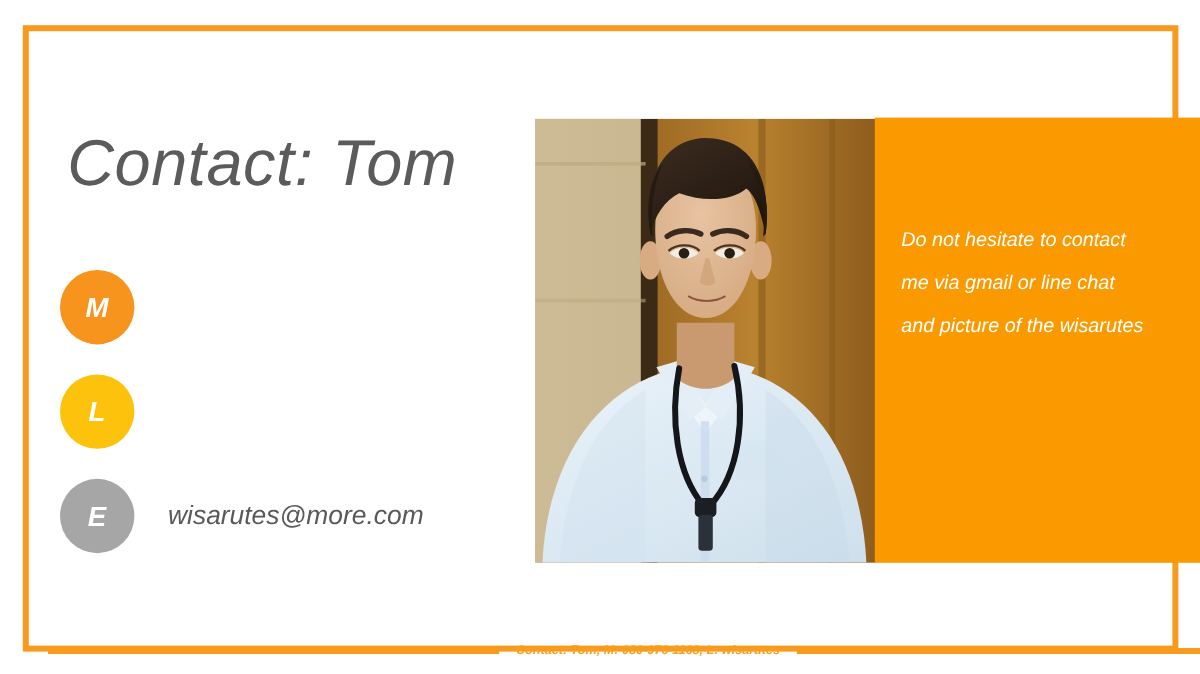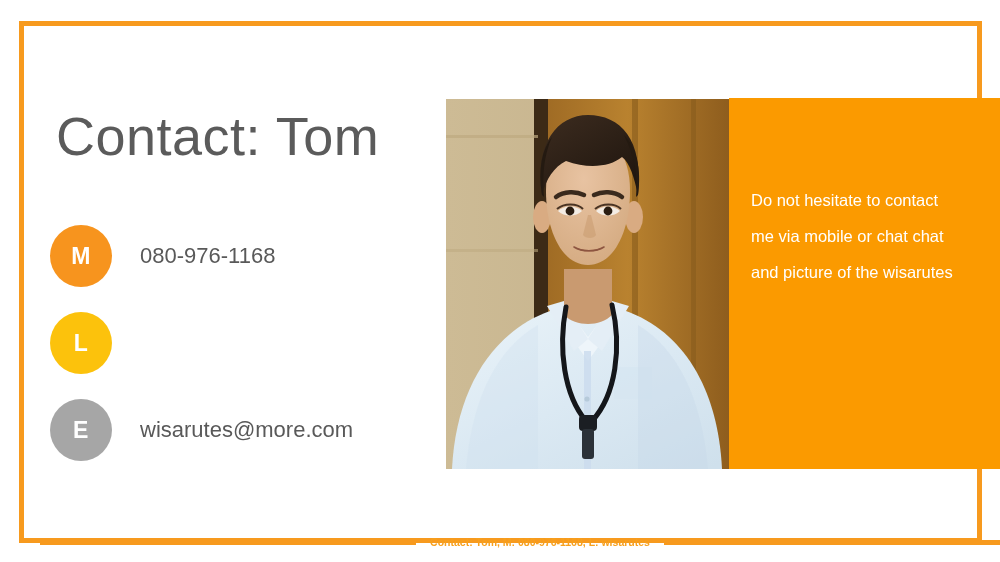--- a/index.html
+++ b/index.html
@@ -10,20 +10,21 @@
   }
   body {
     font-family: "Liberation Sans", sans-serif;
   }
   .slide {
     position: relative;
     width: 1000px;
     height: 562px;
     background: #ffffff;
     overflow: hidden;
+    font-style: italic;
   }
 
   
   .frame {
     position: absolute;
     left: 19px;
     top: 21px;
     width: 963px;
     height: 522px;
     border: 5px solid #F79A1E;
@@ -140,21 +141,20 @@
 <div class="slide">
 
   <div class="frame"></div>
 
   <div class="title">Contact: Tom</div>
 
   <div class="contact-list">
 
     <div class="contact-row">
       <div class="badge" style="background:#F7941E">M</div>
-      <div class="contact-value">080-976-1168</div>
     </div>
 
     <div class="contact-row">
       <div class="badge" style="background:#FCC20C">L</div>
     </div>
 
     <div class="contact-row">
       <div class="badge" style="background:#A6A6A6">E</div>
       <div class="contact-value">wisarutes@more.com</div>
     </div>
@@ -240,21 +240,21 @@
       <path d="M 120 208 C 112 250 118 296 140 322" stroke="#14161a" stroke-width="5" fill="none" stroke-linecap="round"></path>
       <path d="M 166 206 C 176 248 170 296 146 322" stroke="#14161a" stroke-width="5" fill="none" stroke-linecap="round"></path>
       <rect x="133" y="316" width="18" height="16" rx="4" fill="#1b1e23"></rect>
       <rect x="136" y="330" width="12" height="30" rx="3" fill="#2b3138"></rect>
     </svg>
   </div>
 
   <div class="msg-panel">
     <div class="msg-text">
       <span>Do not hesitate to contact</span>
-      <span>me via mobile or chat chat</span>
+      <span>me via gmail or line chat</span>
       <span>and picture of the wisarutes</span>
     </div>
   </div>
 
   <div class="footer">
     <div class="footer-rule"></div>
     <div class="footer-text">Contact: Tom, M: 080-976-1168,  L: wisarutes</div>
     <div class="footer-rule"></div>
   </div>
 

